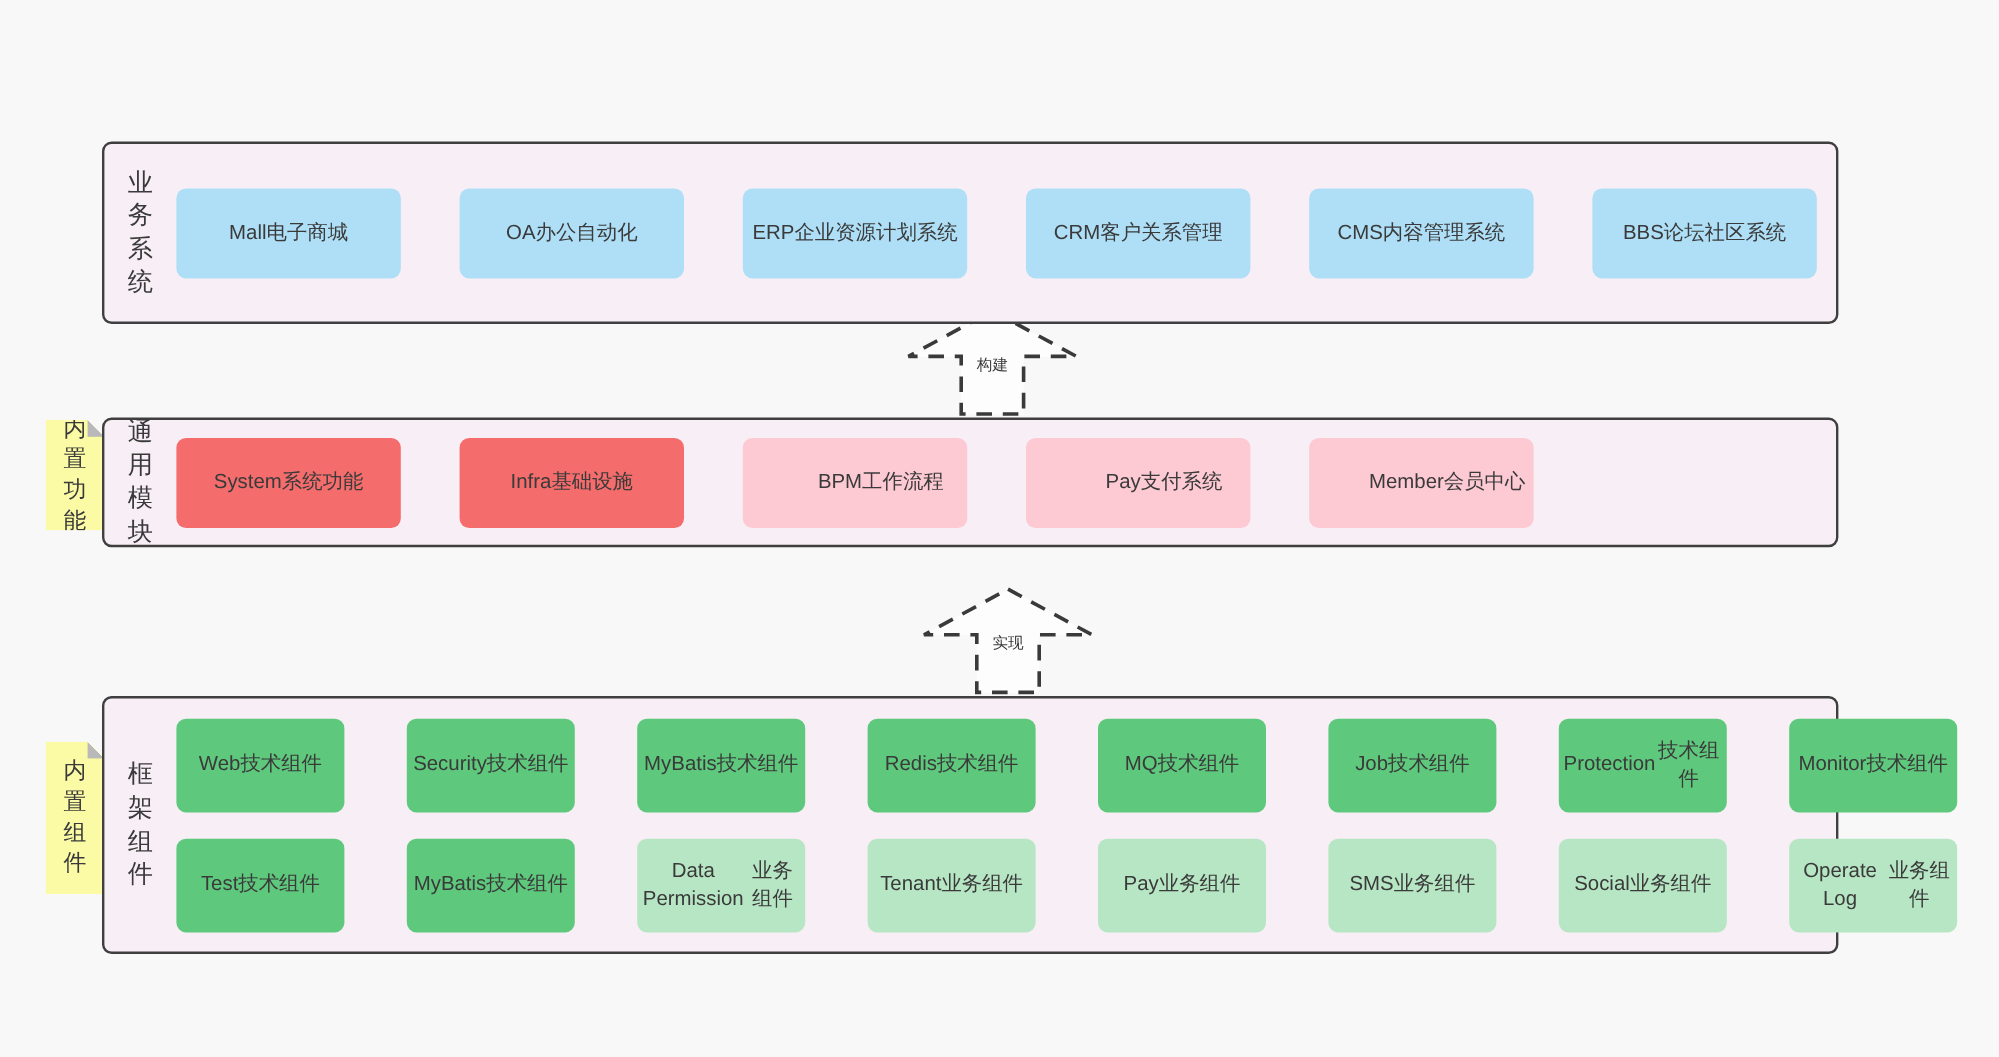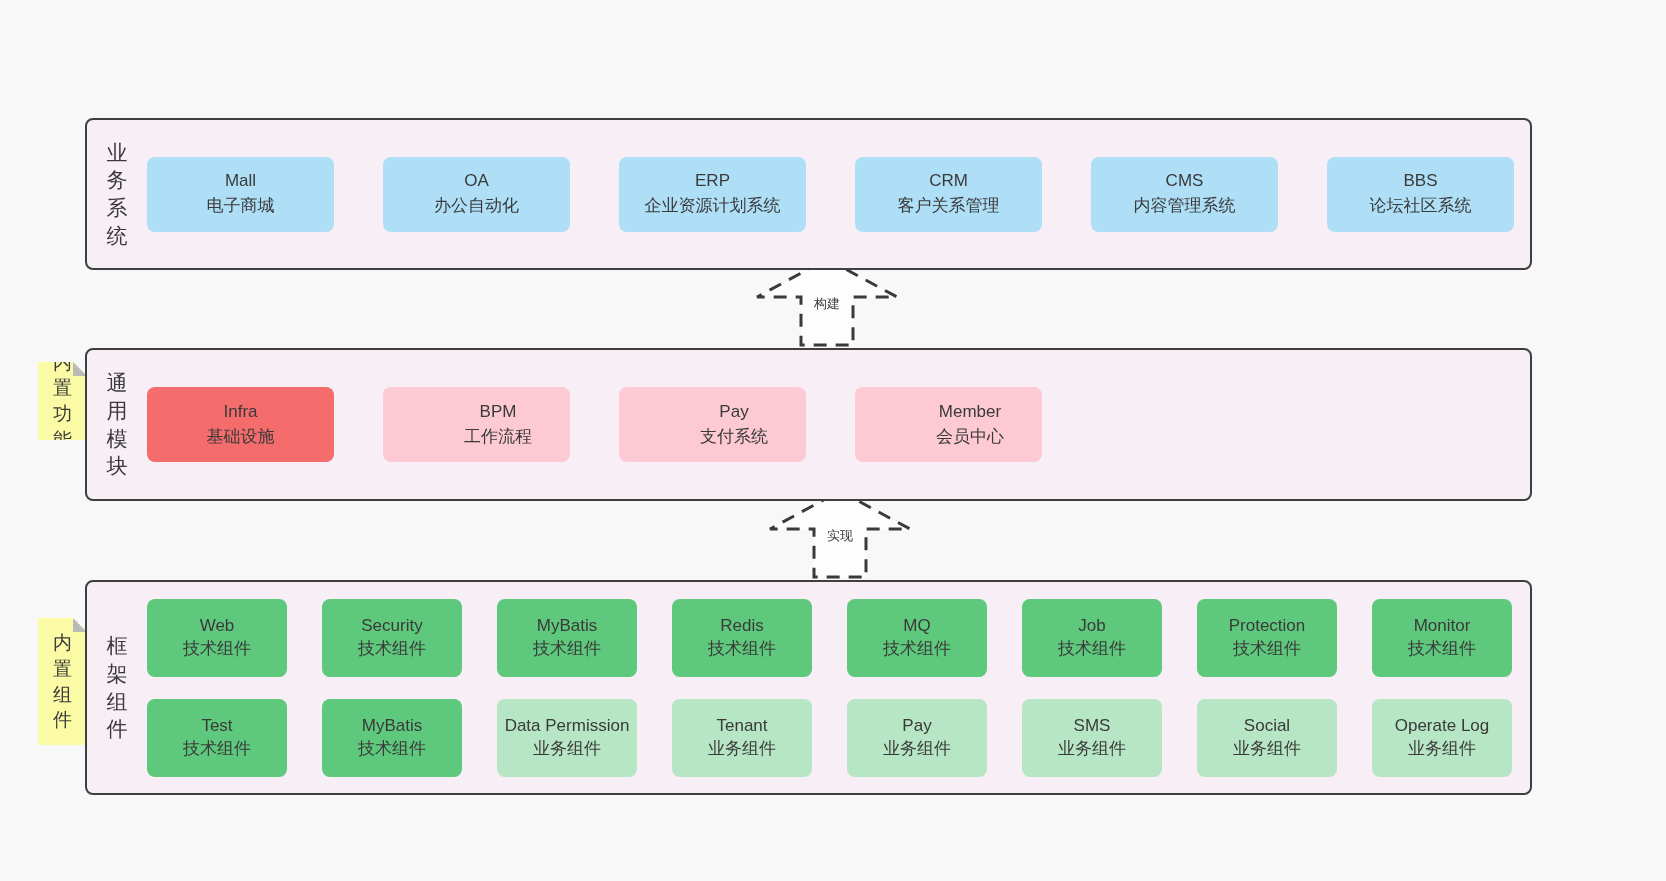--- a/index.html
+++ b/index.html
@@ -8,46 +8,46 @@
     --lightgreen:#b7e6c4; --tagyellow:#fbfba6; --fold:#b9b9b9; --ink:#3a3a3a;
   }
   *{margin:0;padding:0;box-sizing:border-box;}
   html,body{background:var(--page-bg);}
   body{font-family:"Liberation Sans","DejaVu Sans",sans-serif;color:var(--ink);}
   .stage{position:relative;width:1666px;height:881px;background:var(--page-bg);overflow:hidden;}
 
   .layer{position:absolute;left:85px;width:1447px;background:var(--panel-bg);
          border:2px solid var(--panel-border);border-radius:8px;display:flex;z-index:2;}
   .layer-business{top:118px;height:152px;}
-  .layer-modules{top:348px;height:153px;}
+  .layer-modules{top:348px;height:108px;}
   .layer-components{top:580px;height:215px;}
 
   .layer-label-col{width:60px;display:flex;align-items:center;justify-content:center;flex:0 0 60px;}
   .vlabel{width:1.25em;font-size:21px;line-height:1.32;text-align:center;
           word-break:break-all;white-space:normal;font-weight:400;}
 
   .boxes{display:flex;align-items:center;gap:49px;}
   .rows{display:flex;flex-direction:column;justify-content:center;gap:22px;}
-  .row{display:flex;gap:35px;}
-
-  .box{width:187px;height:75px;border-radius:8px;display:flex;flex-direction:column;
+  .row{display:flex;gap:52px;}
+
+  .box{width:187px;height:75px;border-radius:8px;display:flex;flex-direction:row;
        justify-content:center;align-items:center;text-align:center;font-size:17px;line-height:1.45;}
   .box.sm{width:140px;height:78px;line-height:1.35;padding:0 4px;}
   .box.blue{background:var(--blue);}
   .box.red{background:var(--red);}
   .box.pink{background:var(--pink);padding-left:43px;}
   .box.green{background:var(--green);}
   .box.lightgreen{background:var(--lightgreen);}
 
   .tag{position:absolute;left:38px;width:49px;background:var(--tagyellow);z-index:1;
        display:flex;align-items:center;justify-content:center;
        clip-path:polygon(0 0,calc(100% - 14px) 0,100% 14px,100% 100%,0 100%);}
   .tag::after{content:'';position:absolute;top:0;right:0;width:14px;height:14px;
        background:linear-gradient(to bottom left,transparent 50%,var(--fold) 50%);}
-  .tag-modules{top:362px;height:78px;}
+  .tag-modules{top:350px;height:92px;}
   .tag-components{top:618px;height:127px;}
   .tag .vlabel{font-size:19px;line-height:1.35;}
 
   .arrow{position:absolute;width:150px;height:92px;z-index:1;}
   .arrow-build{left:752px;top:256px;}
   .arrow-implement{left:765px;top:488px;}
   .arrow svg{display:block;}
   .arrow-label{position:absolute;left:50%;top:48px;transform:translate(-50%,-50%);
        background:#fdfdfd;padding:1px 4px;font-size:13px;white-space:nowrap;}
 </style>
@@ -98,20 +98,24 @@
   <div class="tag tag-modules">
     <div class="vlabel">内置功能</div>
   </div>
 
   <div class="layer layer-modules">
     <div class="layer-label-col">
       <div class="vlabel">通用模块</div>
     </div>
     <div class="boxes">
       <div class="box red">
+        <div>System</div>
+        <div>系统功能</div>
+      </div>
+      <div class="box red">
         <div>Infra</div>
         <div>基础设施</div>
       </div>
       <div class="box pink">
         <div>BPM</div>
         <div>工作流程</div>
       </div>
       <div class="box pink">
         <div>Pay</div>
         <div>支付系统</div>

